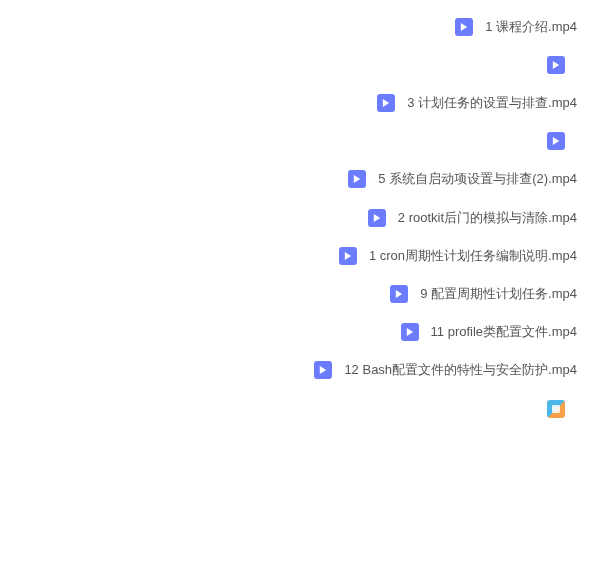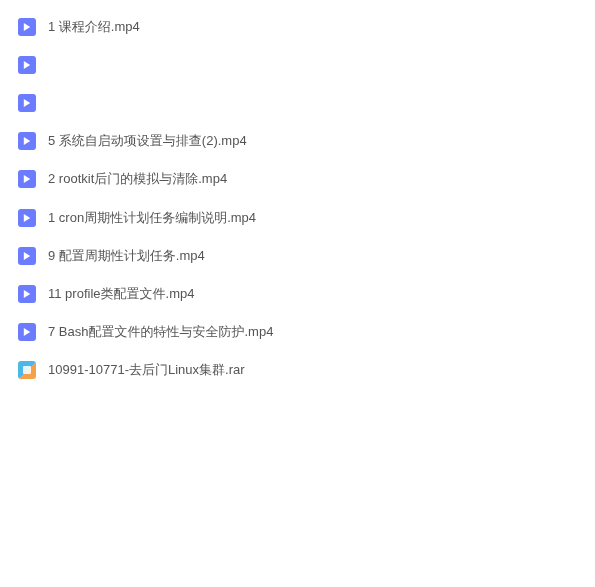--- a/index.html
+++ b/index.html
@@ -16,20 +16,21 @@
     }
     .file-list {
       display: flex;
       flex-direction: column;
     }
     .file-item {
       display: flex;
       align-items: center;
       padding: 10px 18px;
       cursor: pointer;
+      justify-content: flex-end;
     }
     .file-icon {
       width: 18px;
       height: 18px;
       margin-right: 12px;
       flex-shrink: 0;
       display: flex;
       align-items: center;
       justify-content: center;
       border-radius: 3px;
@@ -89,20 +90,28 @@
           <polygon points="1,0 9,5 1,10"></polygon>
         </svg>
     </div>
   </div>
   <div class="file-item">
     <div class="file-icon icon-video">
       <svg viewBox="0 0 10 10">
           <polygon points="1,0 9,5 1,10"></polygon>
         </svg>
     </div>
+    <span class="file-name">3 计划任务的设置与排查.mp4</span>
+  </div>
+  <div class="file-item">
+    <div class="file-icon icon-video">
+      <svg viewBox="0 0 10 10">
+          <polygon points="1,0 9,5 1,10"></polygon>
+        </svg>
+    </div>
   </div>
   <div class="file-item">
     <div class="file-icon icon-video">
       <svg viewBox="0 0 10 10">
           <polygon points="1,0 9,5 1,10"></polygon>
         </svg>
     </div>
     <span class="file-name">5 系统自启动项设置与排查(2).mp4</span>
   </div>
   <div class="file-item">
@@ -136,19 +145,18 @@
         </svg>
     </div>
     <span class="file-name">11 profile类配置文件.mp4</span>
   </div>
   <div class="file-item">
     <div class="file-icon icon-video">
       <svg viewBox="0 0 10 10">
           <polygon points="1,0 9,5 1,10"></polygon>
         </svg>
     </div>
-    <span class="file-name">7 Bash配置文件的特性与安全防护.mp4</span>
+    <span class="file-name">12 Bash配置文件的特性与安全防护.mp4</span>
   </div>
   <div class="file-item">
     <div class="file-icon icon-rar"></div>
-    <span class="file-name">10991-10771-去后门Linux集群.rar</span>
   </div>
 </div>
 
 </body></html>

